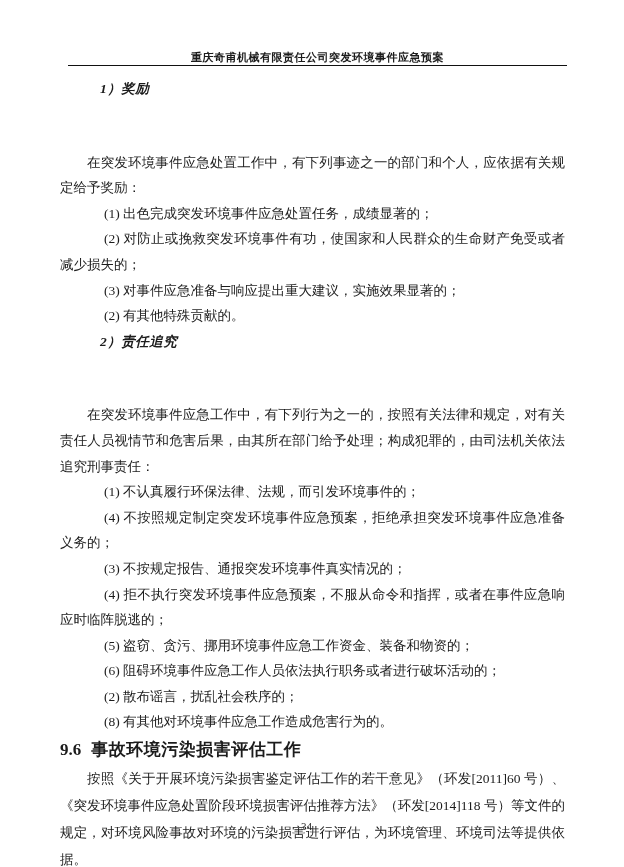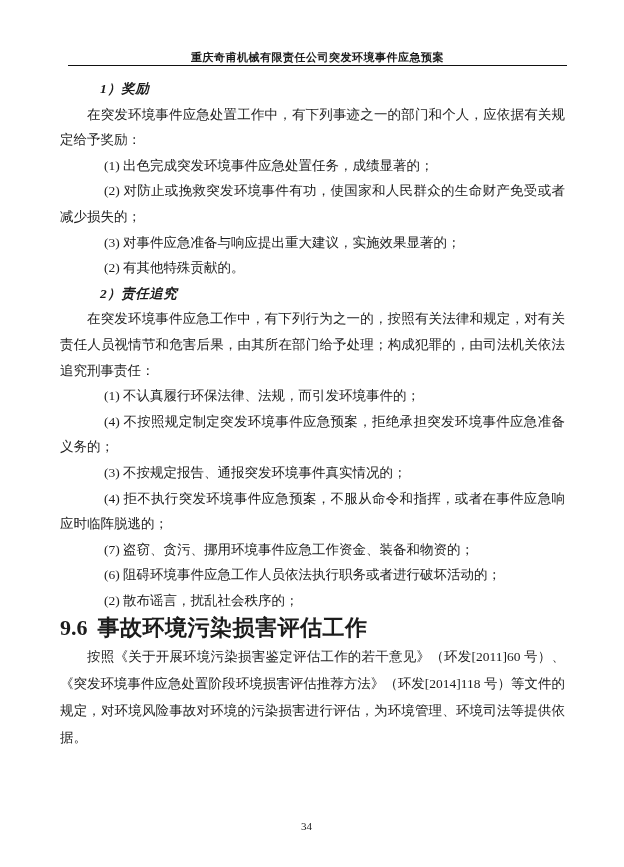--- a/index.html
+++ b/index.html
@@ -33,27 +33,28 @@
     text-align-last: left;
   }
   .sub-heading {
     font-weight: bold;
     text-indent: 40px;
     letter-spacing: 0.5px;
     font-style: italic;
   }
   .para {
     text-indent: 27px;
+    margin-top: 48px;
   }
   .list-item {
     text-indent: 44px;
     font-family: Liberation Serif, serif;
   }
   .section-heading {
-    font-size: 22px;
+    font-size: 17px;
     font-weight: bold;
     line-height: 30px;
     text-align: left;
     letter-spacing: 0.5px;
     margin: 0;
   }
   .section-heading .sec-num {
     margin-right: 10px;
     letter-spacing: 0;
   }
@@ -86,23 +87,24 @@
     <p class="list-item">(2) 对防止或挽救突发环境事件有功，使国家和人民群众的生命财产免受或者减少损失的；</p>
     <p class="list-item">(3) 对事件应急准备与响应提出重大建议，实施效果显著的；</p>
     <p class="list-item">(2) 有其他特殊贡献的。</p>
 
     <p class="sub-heading">2）责任追究</p>
     <p class="para">在突发环境事件应急工作中，有下列行为之一的，按照有关法律和规定，对有关责任人员视情节和危害后果，由其所在部门给予处理；构成犯罪的，由司法机关依法追究刑事责任：</p>
     <p class="list-item">(1) 不认真履行环保法律、法规，而引发环境事件的；</p>
     <p class="list-item">(4) 不按照规定制定突发环境事件应急预案，拒绝承担突发环境事件应急准备义务的；</p>
     <p class="list-item">(3) 不按规定报告、通报突发环境事件真实情况的；</p>
     <p class="list-item">(4) 拒不执行突发环境事件应急预案，不服从命令和指挥，或者在事件应急响应时临阵脱逃的；</p>
-    <p class="list-item">(7) 盗窃、贪污、挪用环境事件应急工作资金、装备和物资的；</p>
+    <p class="list-item">(5) 盗窃、贪污、挪用环境事件应急工作资金、装备和物资的；</p>
     <p class="list-item">(6) 阻碍环境事件应急工作人员依法执行职务或者进行破坏活动的；</p>
     <p class="list-item">(2) 散布谣言，扰乱社会秩序的；</p>
+    <p class="list-item">(8) 有其他对环境事件应急工作造成危害行为的。</p>
 
     <h2 class="section-heading">
       <span class="sec-num">9.6</span><span>事故环境污染损害评估工作</span>
     </h2>
     <p class="closing-para">按照《关于开展环境污染损害鉴定评估工作的若干意见》（环发[2011]60 号）、《突发环境事件应急处置阶段环境损害评估推荐方法》（环发[2014]118 号）等文件的规定，对环境风险事故对环境的污染损害进行评估，为环境管理、环境司法等提供依据。</p>
 
   </div>
 
   <div class="page-number">34</div>
 

